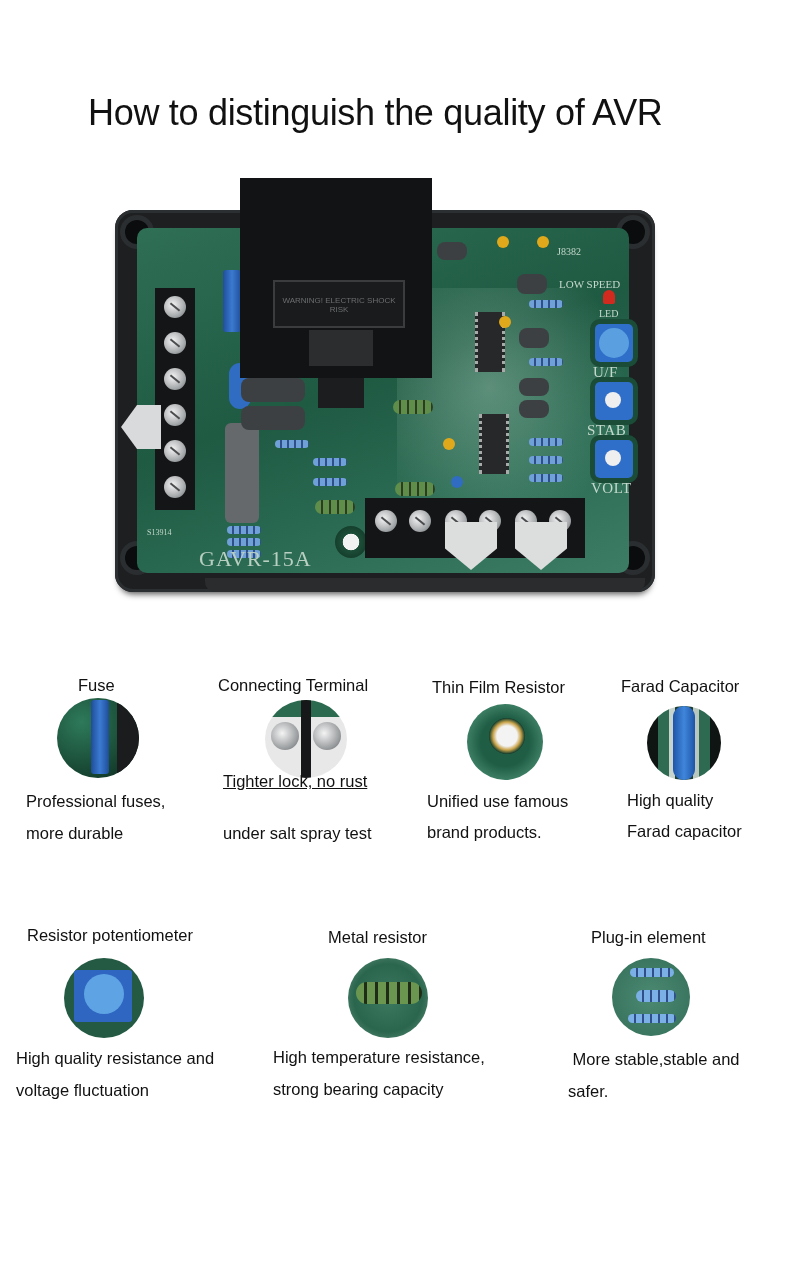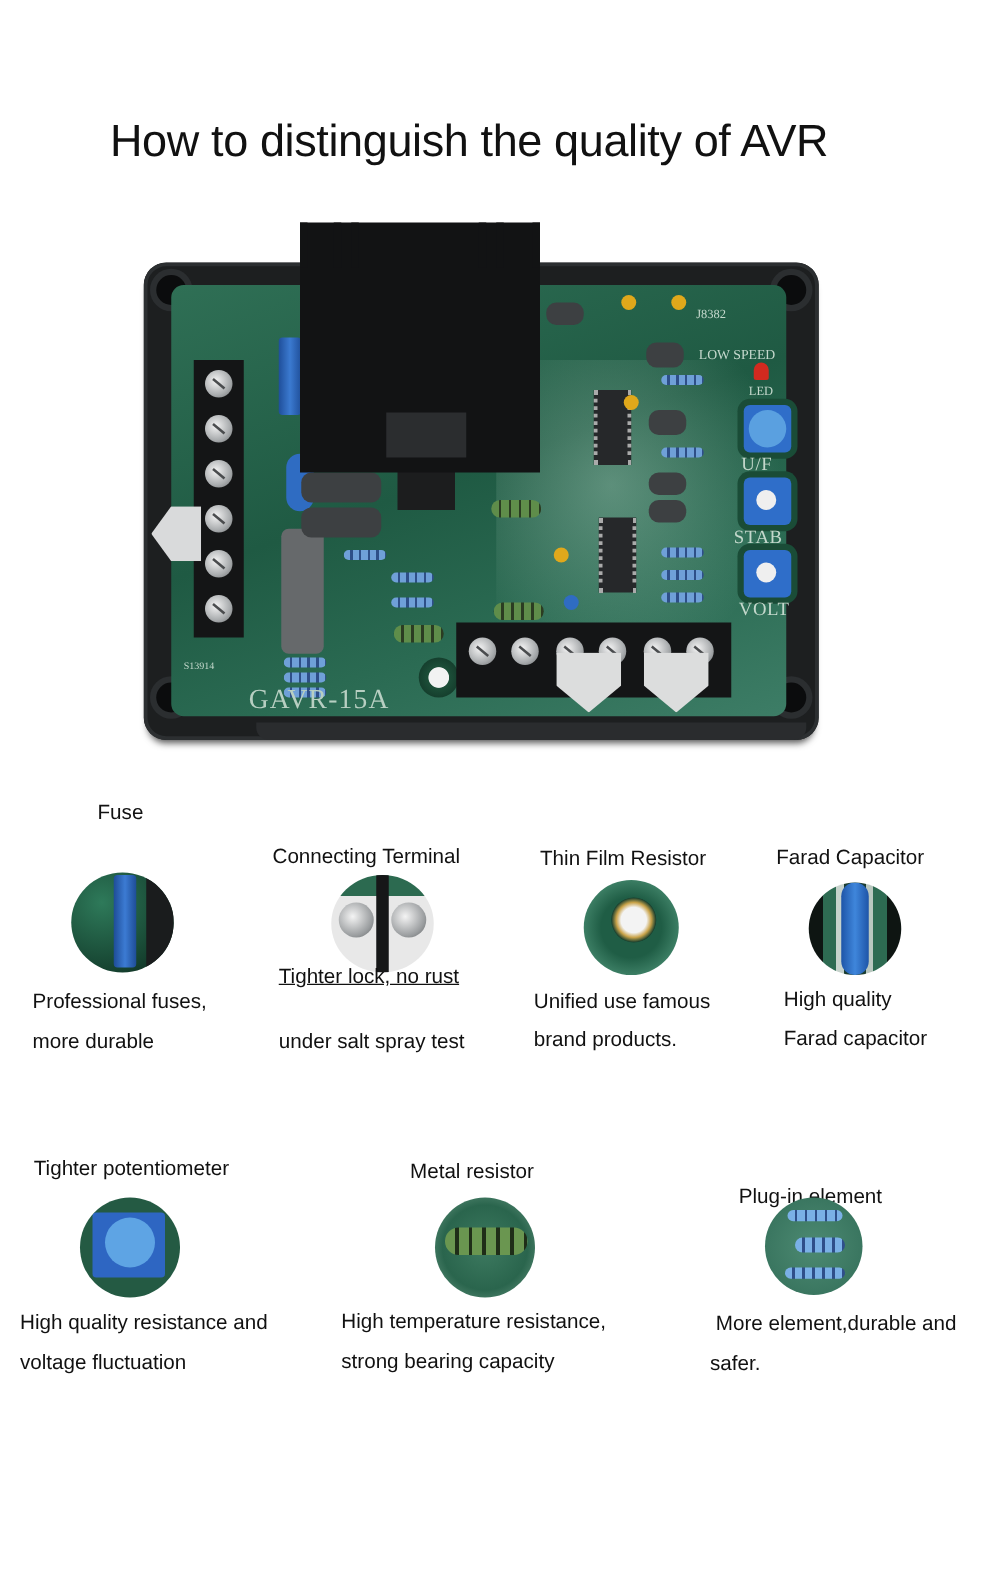--- a/index.html
+++ b/index.html
@@ -124,20 +124,23 @@
     <span class="silk model" style="left:62px;top:318px;">GAVR-15A</span>
   </div>
 
   <div class="heatsink"></div>
   <div class="fin" style="left:125px;"></div>
   <div class="fin" style="left:152px;"></div>
   <div class="fin" style="left:166px;"></div>
   <div class="fin" style="left:268px;"></div>
   <div class="fin" style="left:282px;"></div>
   <div class="fin" style="left:311px;"></div>
+  <div class="warning">
+    <span class="warning-text">WARNING! ELECTRIC SHOCK RISK</span>
+  </div>
   <div class="transistor" style="left:194px;top:120px;"></div>
 
   <div class="terminal-left">
     <div class="screw" style="left:9px;top:8px;"></div>
     <div class="screw" style="left:9px;top:44px;"></div>
     <div class="screw" style="left:9px;top:80px;"></div>
     <div class="screw" style="left:9px;top:116px;"></div>
     <div class="screw" style="left:9px;top:152px;"></div>
     <div class="screw" style="left:9px;top:188px;"></div>
   </div>
@@ -149,21 +152,21 @@
     <div class="screw" style="left:80px;top:12px;"></div>
     <div class="screw" style="left:114px;top:12px;"></div>
     <div class="screw" style="left:150px;top:12px;"></div>
     <div class="screw" style="left:184px;top:12px;"></div>
   </div>
   <div class="lug-bottom" style="left:330px;"></div>
   <div class="lug-bottom" style="left:400px;"></div>
 </div>
 
 <div class="feature">
-  <span class="feat-title" style="left:78px;top:641px;">Fuse</span>
+  <span class="feat-title" style="left:78px;top:676px;">Fuse</span>
   <div class="thumb" style="left:57px;top:698px;width:82px;height:80px;background:radial-gradient(circle at 30% 30%,#2e7a5a,#15412f 70%,#0e1e18);">
     <div class="inner" style="left:34px;top:2px;width:18px;height:74px;background:linear-gradient(90deg,#1e4d97,#3c7bd3,#1e4d97);border-radius:3px;"></div>
     <div class="inner" style="left:60px;top:0;width:22px;height:80px;background:#1a1c1d;"></div>
   </div>
   <span class="feat-desc" style="left:26px;top:786px;">Professional fuses,</span>
   <span class="feat-desc" style="left:26px;top:818px;">more durable</span>
 </div>
 
 <div class="feature">
   <span class="feat-title" style="left:218px;top:676px;">Connecting Terminal</span>
@@ -188,40 +191,40 @@
 <div class="feature">
   <span class="feat-title" style="left:621px;top:677px;">Farad Capacitor</span>
   <div class="thumb" style="left:647px;top:706px;width:74px;height:74px;background:linear-gradient(90deg,#0e1512 0 15%,#2e6b52 15% 30%,#c7d3cc 30% 38%,#1b3d30 38% 62%,#b9c7bf 62% 70%,#2d6a51 70% 85%,#0e1512 85%);">
     <div class="inner" style="left:26px;top:0;width:22px;height:74px;border-radius:11px;background:linear-gradient(90deg,#1e55a8,#3f86db,#1e55a8);"></div>
   </div>
   <span class="feat-desc" style="left:627px;top:785px;">High quality</span>
   <span class="feat-desc" style="left:627px;top:816px;">Farad capacitor</span>
 </div>
 
 <div class="feature">
-  <span class="feat-title" style="left:27px;top:926px;">Tighter potentiometer</span>
+  <span class="feat-title" style="left:27px;top:926px;">Resistor potentiometer</span>
   <div class="thumb" style="left:64px;top:958px;width:80px;height:80px;background:#245a43;">
     <div class="inner" style="left:10px;top:12px;width:58px;height:52px;background:#2e66c2;border-radius:3px;"></div>
     <div class="inner" style="left:20px;top:16px;width:40px;height:40px;border-radius:50%;background:#5ea4e4;"></div>
   </div>
   <span class="feat-desc" style="left:16px;top:1043px;">High quality resistance and</span>
   <span class="feat-desc" style="left:16px;top:1075px;">voltage fluctuation</span>
 </div>
 
 <div class="feature">
   <span class="feat-title" style="left:328px;top:928px;">Metal resistor</span>
   <div class="thumb" style="left:348px;top:958px;width:80px;height:80px;background:radial-gradient(circle at 50% 50%,#3d7a60,#2a654d 60%,#6e9d88);">
     <div class="inner" style="left:8px;top:24px;width:66px;height:22px;border-radius:11px;background:repeating-linear-gradient(90deg,#6a9650 0 8px,#1f2d18 8px 11px);"></div>
   </div>
   <span class="feat-desc" style="left:273px;top:1042px;">High temperature resistance,</span>
   <span class="feat-desc" style="left:273px;top:1074px;">strong bearing capacity</span>
 </div>
 
 <div class="feature">
-  <span class="feat-title" style="left:591px;top:928px;margin-top:20px;">Plug-in element</span>
+  <span class="feat-title" style="left:591px;top:928px;">Plug-in element</span>
   <div class="thumb" style="left:612px;top:958px;width:78px;height:78px;background:radial-gradient(circle at 50% 50%,#4d8a72,#3a7660 70%,#7ea996);">
     <div class="inner" style="left:18px;top:10px;width:44px;height:9px;border-radius:5px;background:repeating-linear-gradient(90deg,#7ab0e6 0 6px,#2f4f8a 6px 8px);"></div>
     <div class="inner" style="left:24px;top:32px;width:40px;height:12px;border-radius:6px;background:repeating-linear-gradient(90deg,#7ab0e6 0 6px,#2f4f8a 6px 8px);"></div>
     <div class="inner" style="left:16px;top:56px;width:48px;height:9px;border-radius:5px;background:repeating-linear-gradient(90deg,#7ab0e6 0 6px,#2f4f8a 6px 8px);"></div>
   </div>
-  <span class="feat-desc" style="left:568px;top:1044px;white-space:pre;"> More element,durable and</span>
+  <span class="feat-desc" style="left:568px;top:1044px;white-space:pre;"> More stable,stable and</span>
   <span class="feat-desc" style="left:568px;top:1076px;">safer.</span>
 </div>
 
 </body></html>

